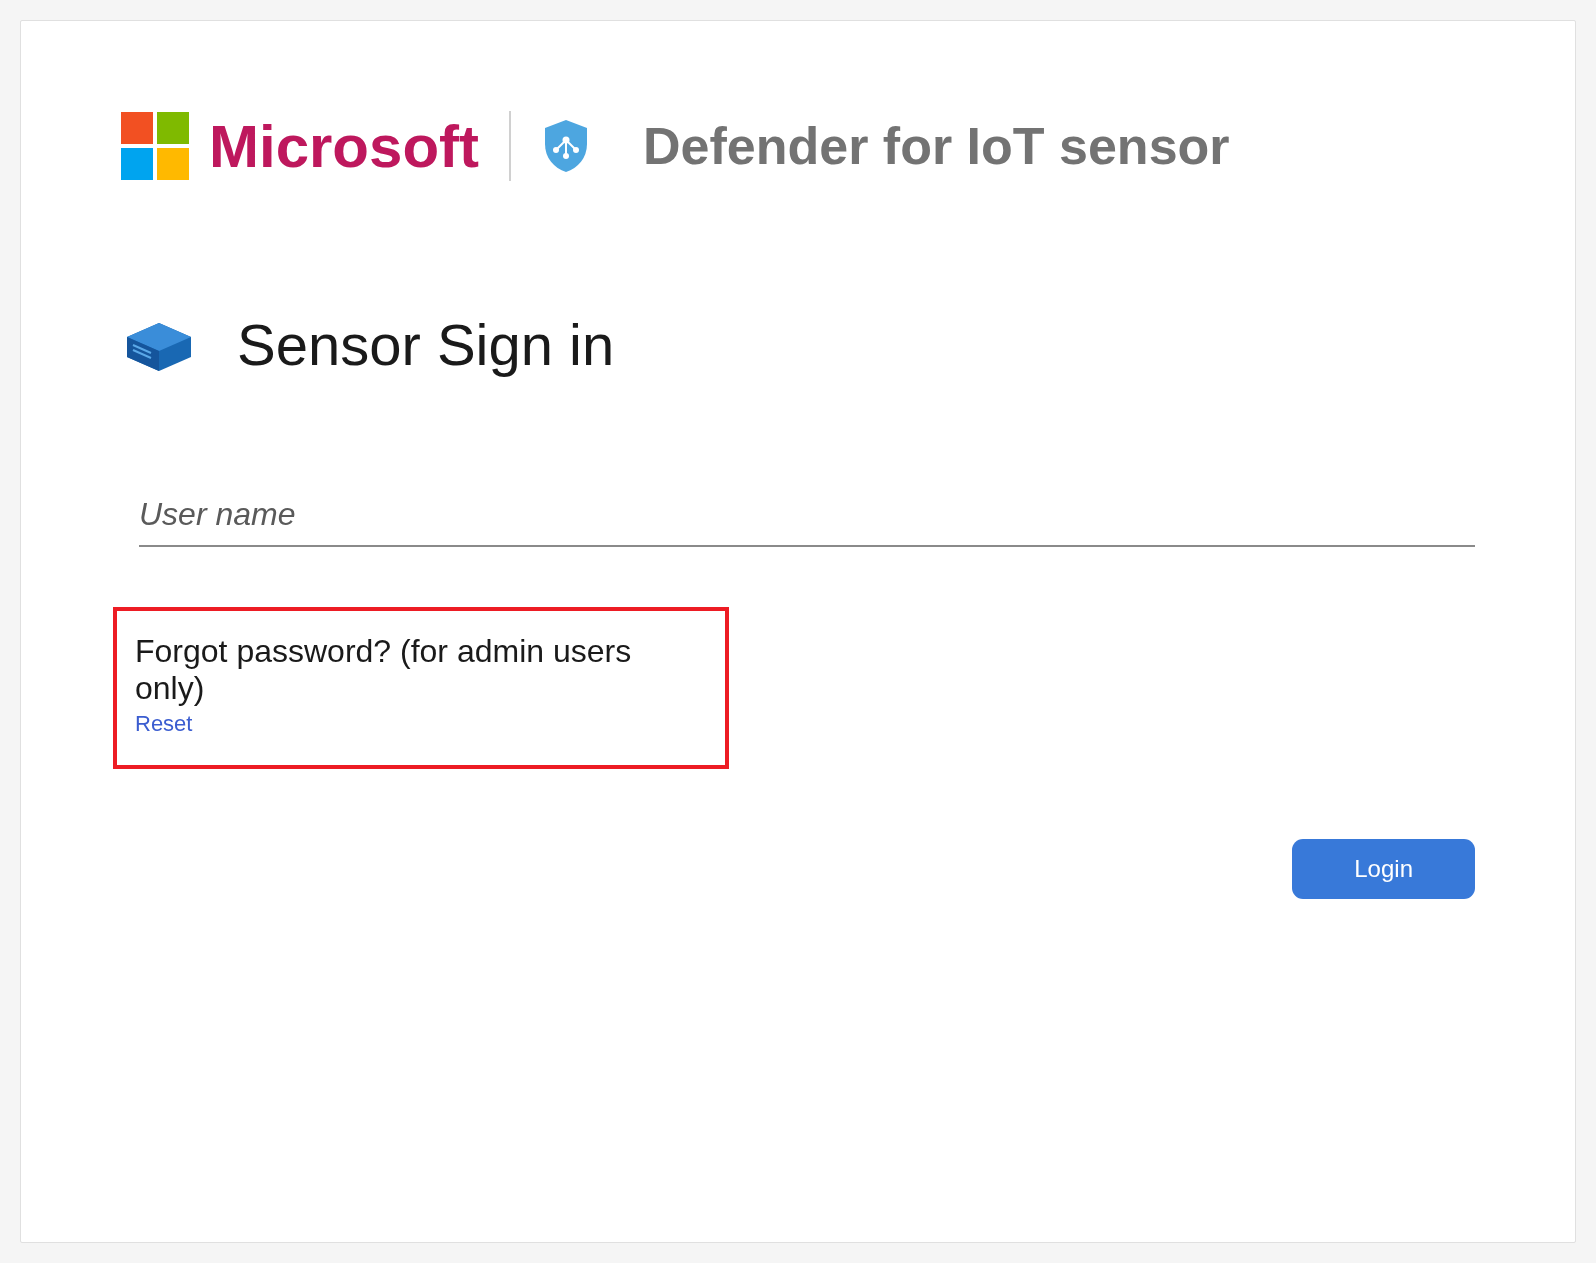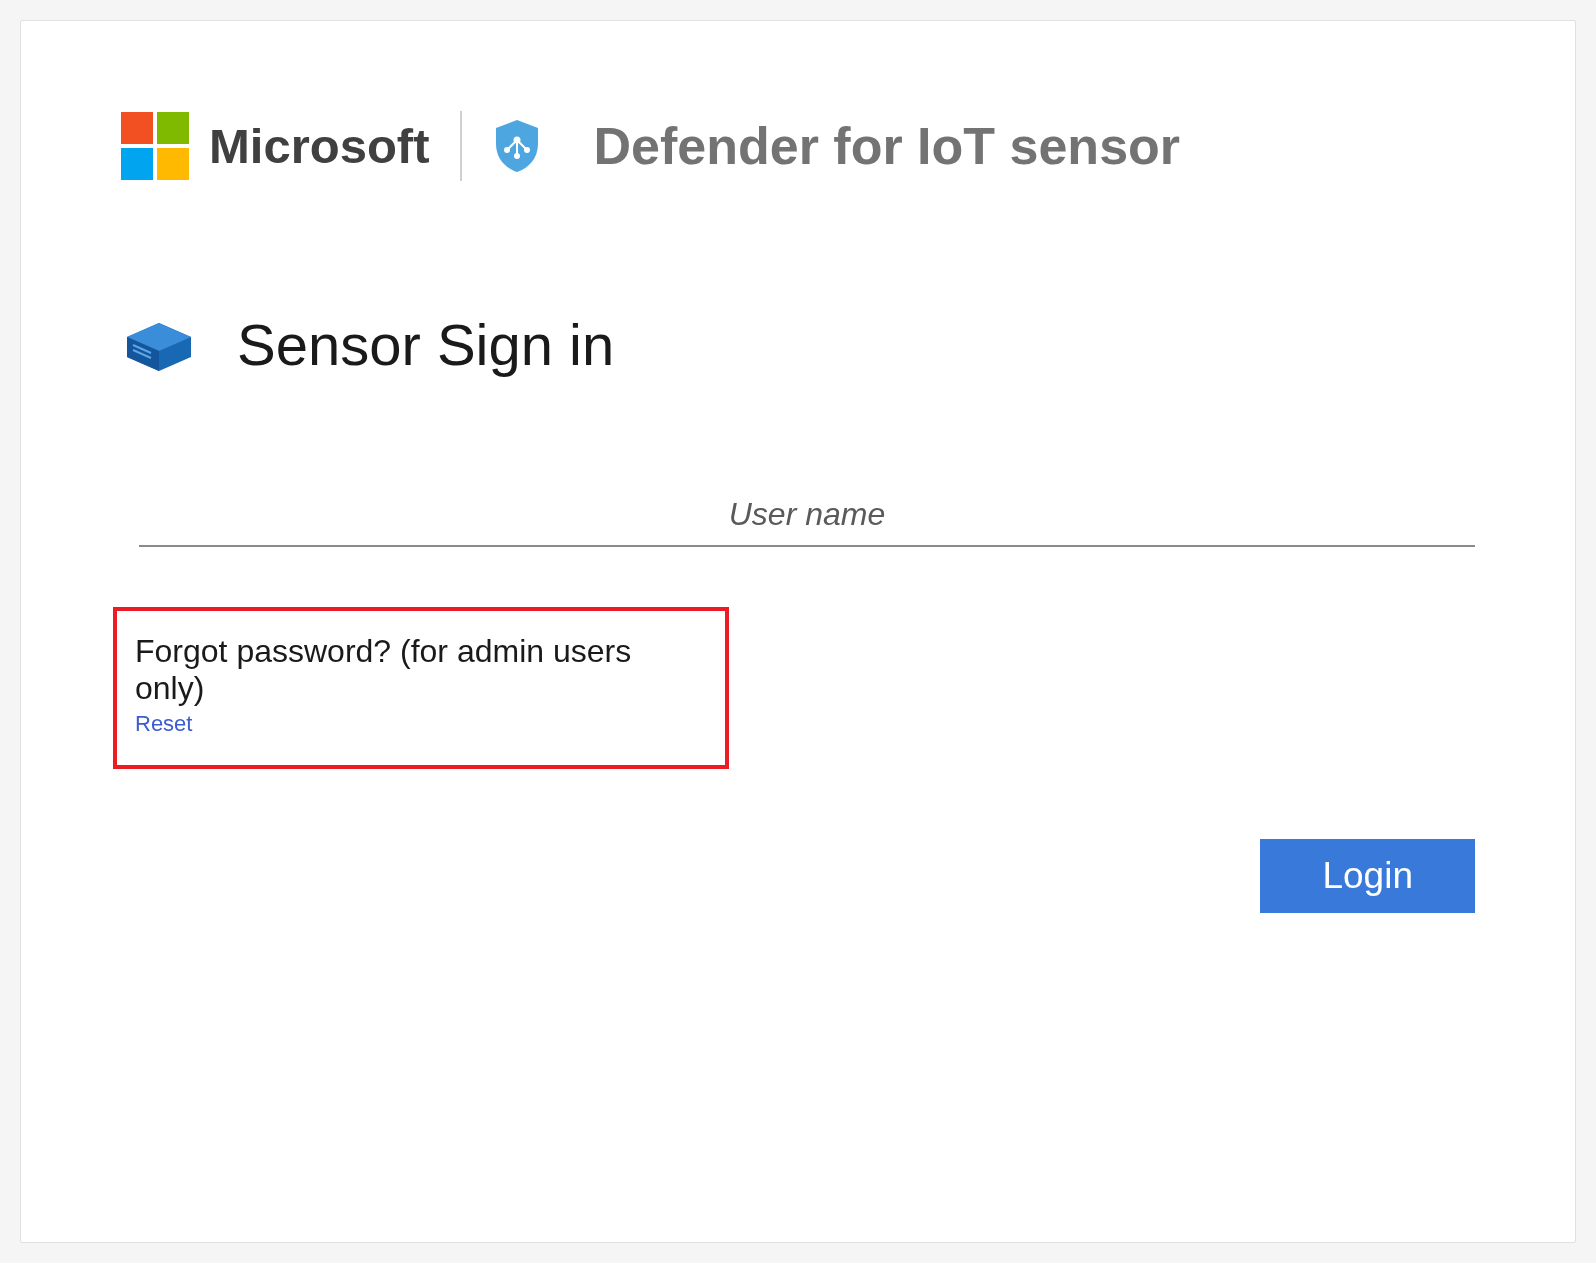--- a/index.html
+++ b/index.html
@@ -44,23 +44,23 @@
       width: 32px;
       height: 32px;
     }
     
     .ms-red { background: #f25022; }
     .ms-green { background: #7fba00; }
     .ms-blue { background: #00a4ef; }
     .ms-yellow { background: #ffb900; }
     
     .ms-text {
-      font-size: 49px;
+      font-size: 60px;
       font-weight: 600;
-      color: #404040;
+      color: #be185d;
       margin-right: 30px;
     }
     
     .divider {
       width: 2px;
       height: 70px;
       background: #d0d0d0;
       margin-right: 30px;
     }
     
@@ -104,21 +104,20 @@
       width: 100%;
       border: none;
       border-bottom: 2px solid #8a8a8a;
       font-size: 32px;
       font-family: inherit;
       font-style: italic;
       color: #323232;
       padding: 8px 0 12px 0;
       outline: none;
       background: transparent;
-      text-align: center;
     }
     
     .text-input::placeholder {
       color: #5a5a5a;
       font-style: italic;
     }
     
     .forgot-box {
       border: 4px solid #ed1c24;
       padding: 22px 18px 28px 18px;
@@ -143,26 +142,26 @@
     
     .button-row {
       display: flex;
       justify-content: flex-end;
     }
     
     .login-button {
       background: #3879d9;
       color: #ffffff;
       border: none;
-      font-size: 37px;
+      font-size: 24px;
       font-weight: 400;
       font-family: inherit;
       padding: 16px 62px;
       cursor: pointer;
-      border-radius: 0;
+      border-radius: 11px;
     }
   </style>
 </head>
 <body>
 
 <div class="card">
 
   <div class="header">
     <div class="ms-logo">
       <div class="ms-logo-square ms-red"></div>

